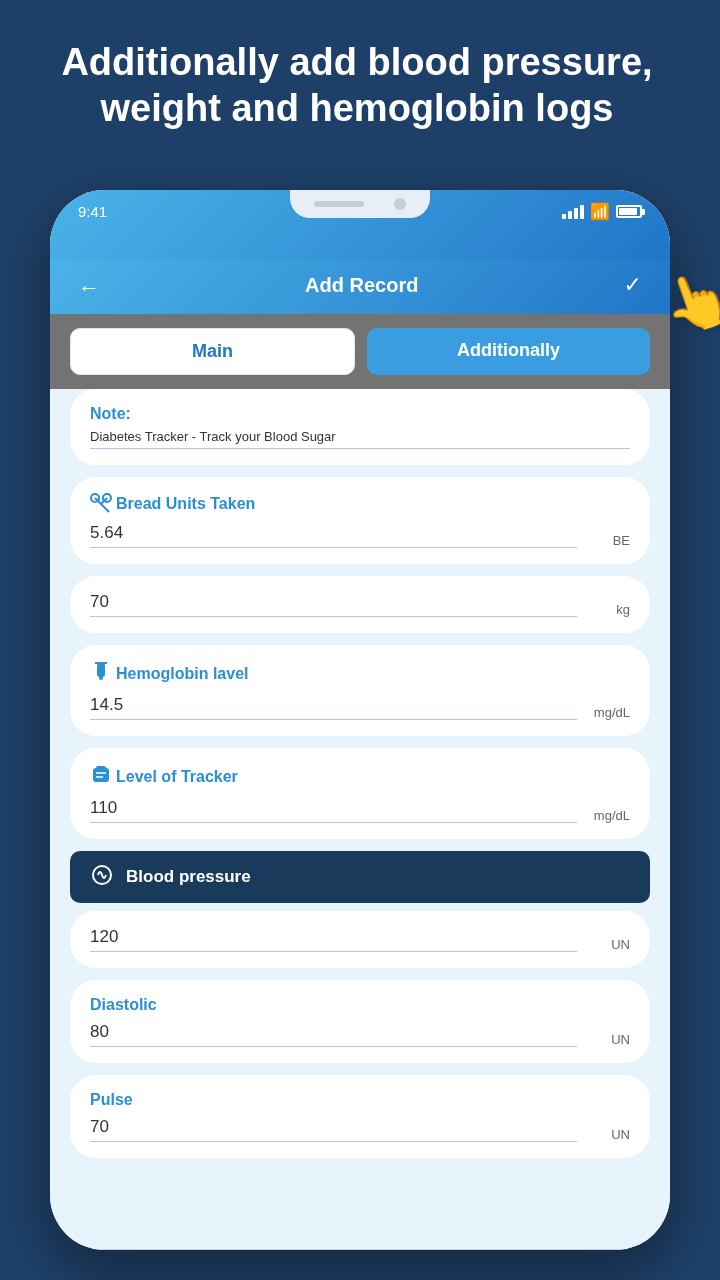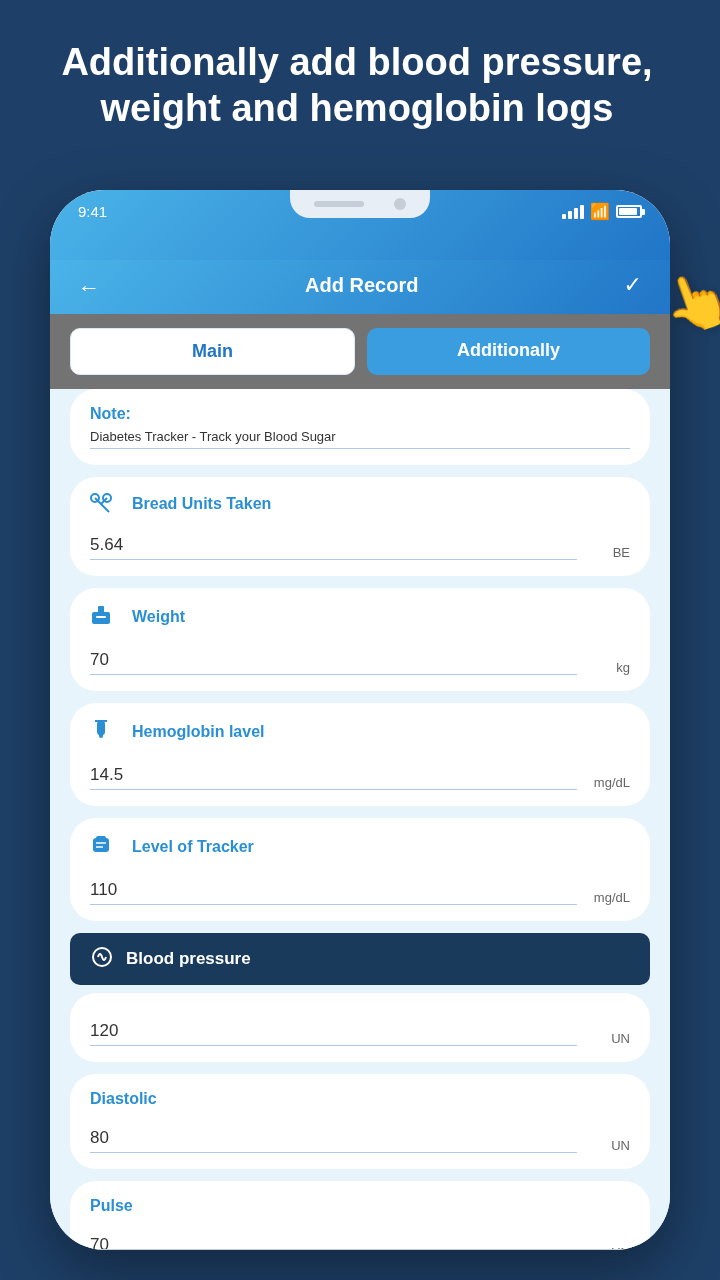--- a/index.html
+++ b/index.html
@@ -223,35 +223,34 @@
       padding: 16px 20px;
       margin-bottom: 12px;
     }
 
     .field-label {
       color: #2a8fd4;
       font-size: 16px;
       font-weight: 600;
       display: flex;
       align-items: center;
-      gap: 20px;
+      gap: 4px;
       margin-bottom: 8px;
     }
 
     .field-row {
       display: flex;
       align-items: flex-end;
       gap: 8px;
     }
 
     .field-input-area {
       flex: 1;
       border-bottom: 1.5px solid #b0c8e8;
       padding-bottom: 4px;
-      margin-top: 12px;
     }
 
     .field-value {
       font-size: 17px;
       color: #333;
     }
 
     .field-unit {
       color: #666;
       font-size: 13px;
@@ -371,30 +370,20 @@
       </div>
       <div class="field-row">
         <div class="field-input-area">
           <span class="field-value">5.64</span>
         </div>
         <span class="field-unit">BE</span>
       </div>
     </div>
 
     <div class="card">
-      <div class="field-label">
-        <span>
-          <svg width="22" height="22" viewBox="0 0 22 22" fill="#2a8fd4">
-            <rect x="2" y="8" width="18" height="12" rx="2" fill="#2a8fd4"></rect>
-            <rect x="8" y="2" width="6" height="7" rx="1" fill="#2a8fd4"></rect>
-            <rect x="6" y="12" width="10" height="2" rx="1" fill="white"></rect>
-          </svg>
-        </span>
-        <span>Weight</span>
-      </div>
       <div class="field-row">
         <div class="field-input-area">
           <span class="field-value">70</span>
         </div>
         <span class="field-unit">kg</span>
       </div>
     </div>
 
     <div class="card">
       <div class="field-label">

